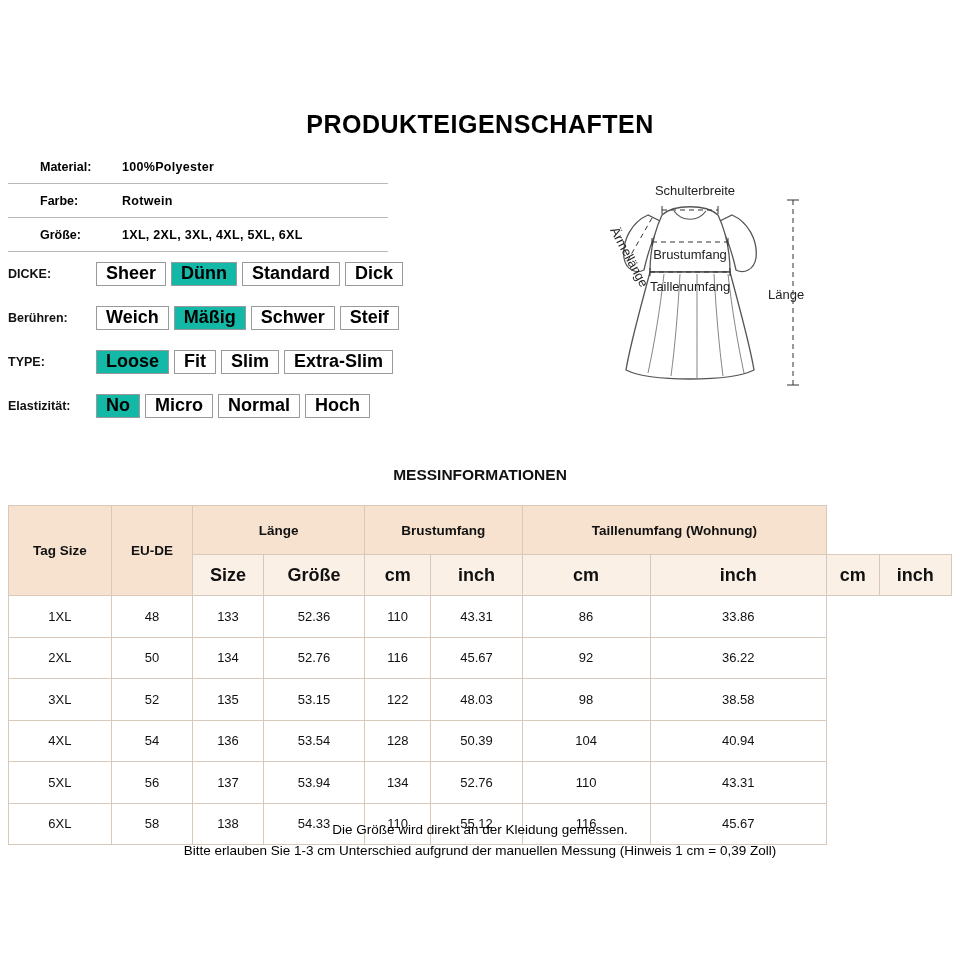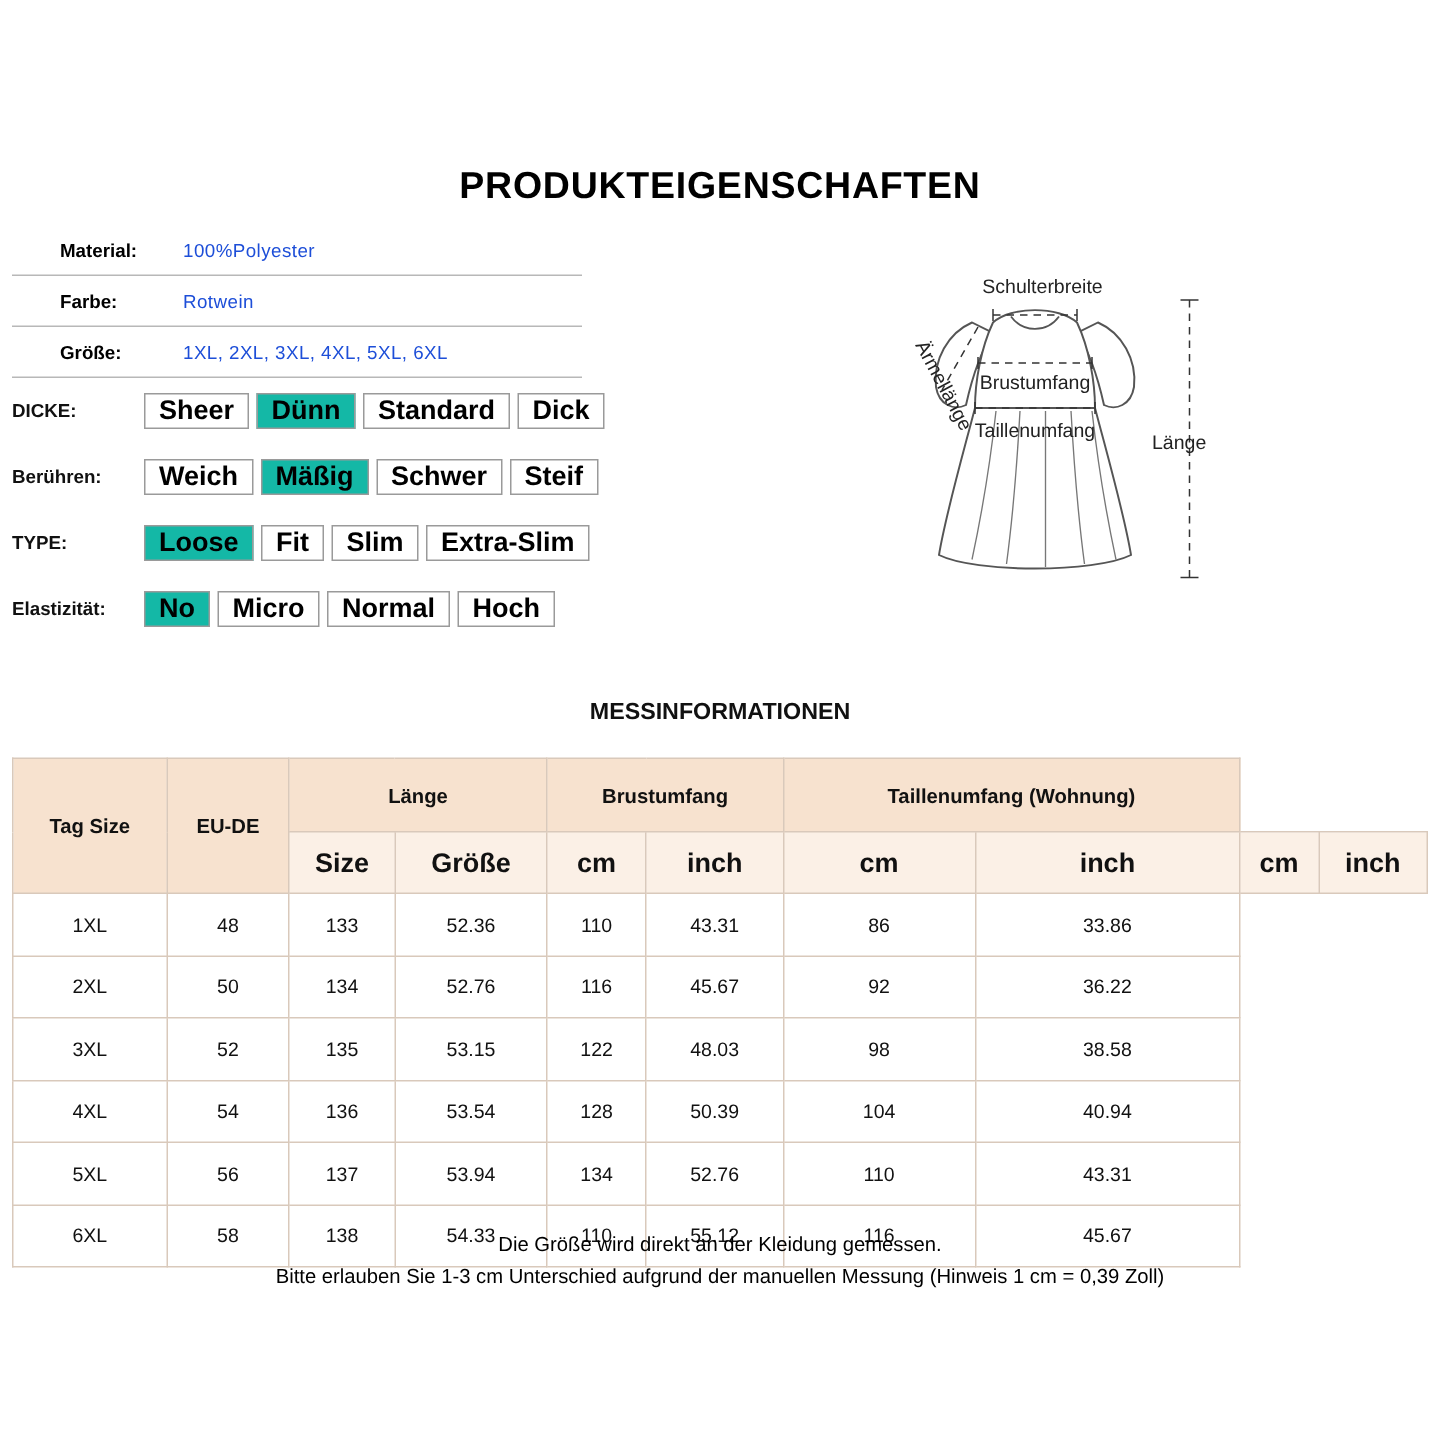--- a/index.html
+++ b/index.html
@@ -51,22 +51,22 @@
     font-size: 12.5px;
     font-weight: bold;
   }
   .spec-label {
     width: 82px;
     flex: none;
     color: #000;
     padding-left: 32px;
   }
   .spec-value {
-    color: #1d4ed8;
-    font-weight: normal;
+    color: #000000;
+    font-weight: bold;
     letter-spacing: 0.3px;
   }
 
   .opt-row {
     display: flex;
     align-items: center;
     height: 44px;
     font-size: 12.5px;
     font-weight: bold;
   }

